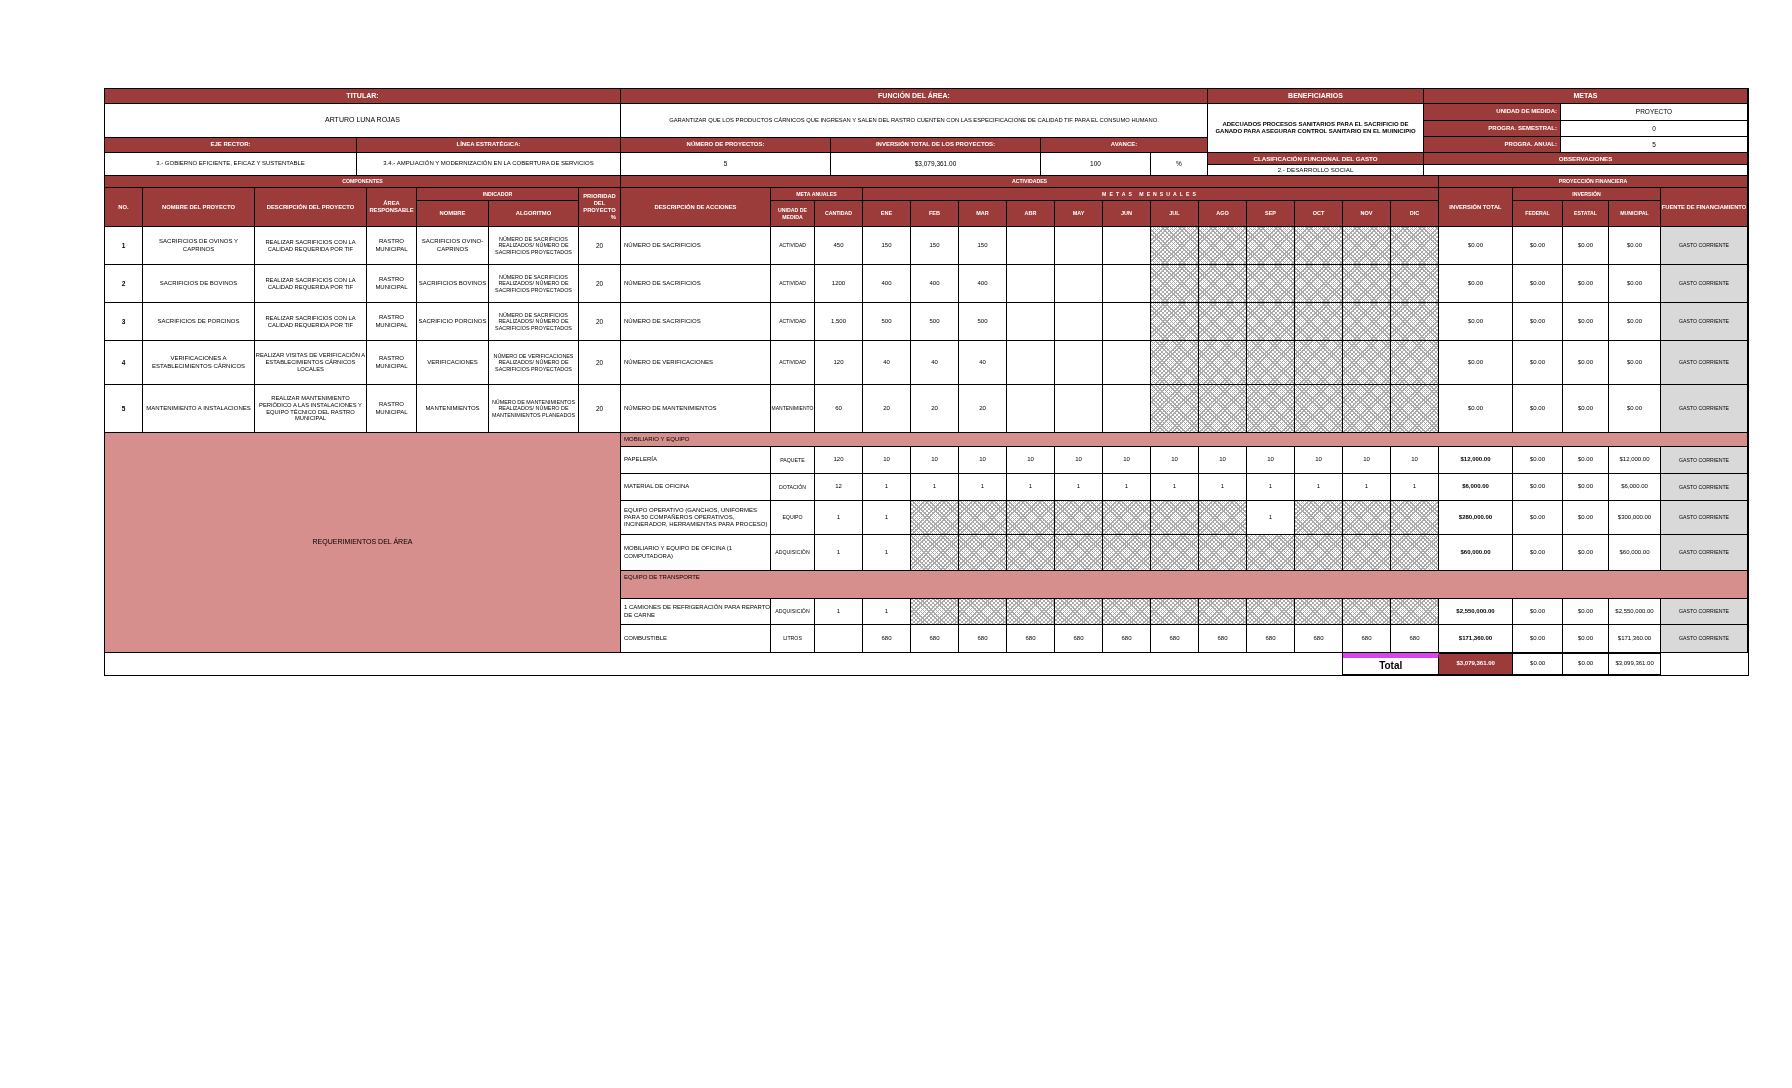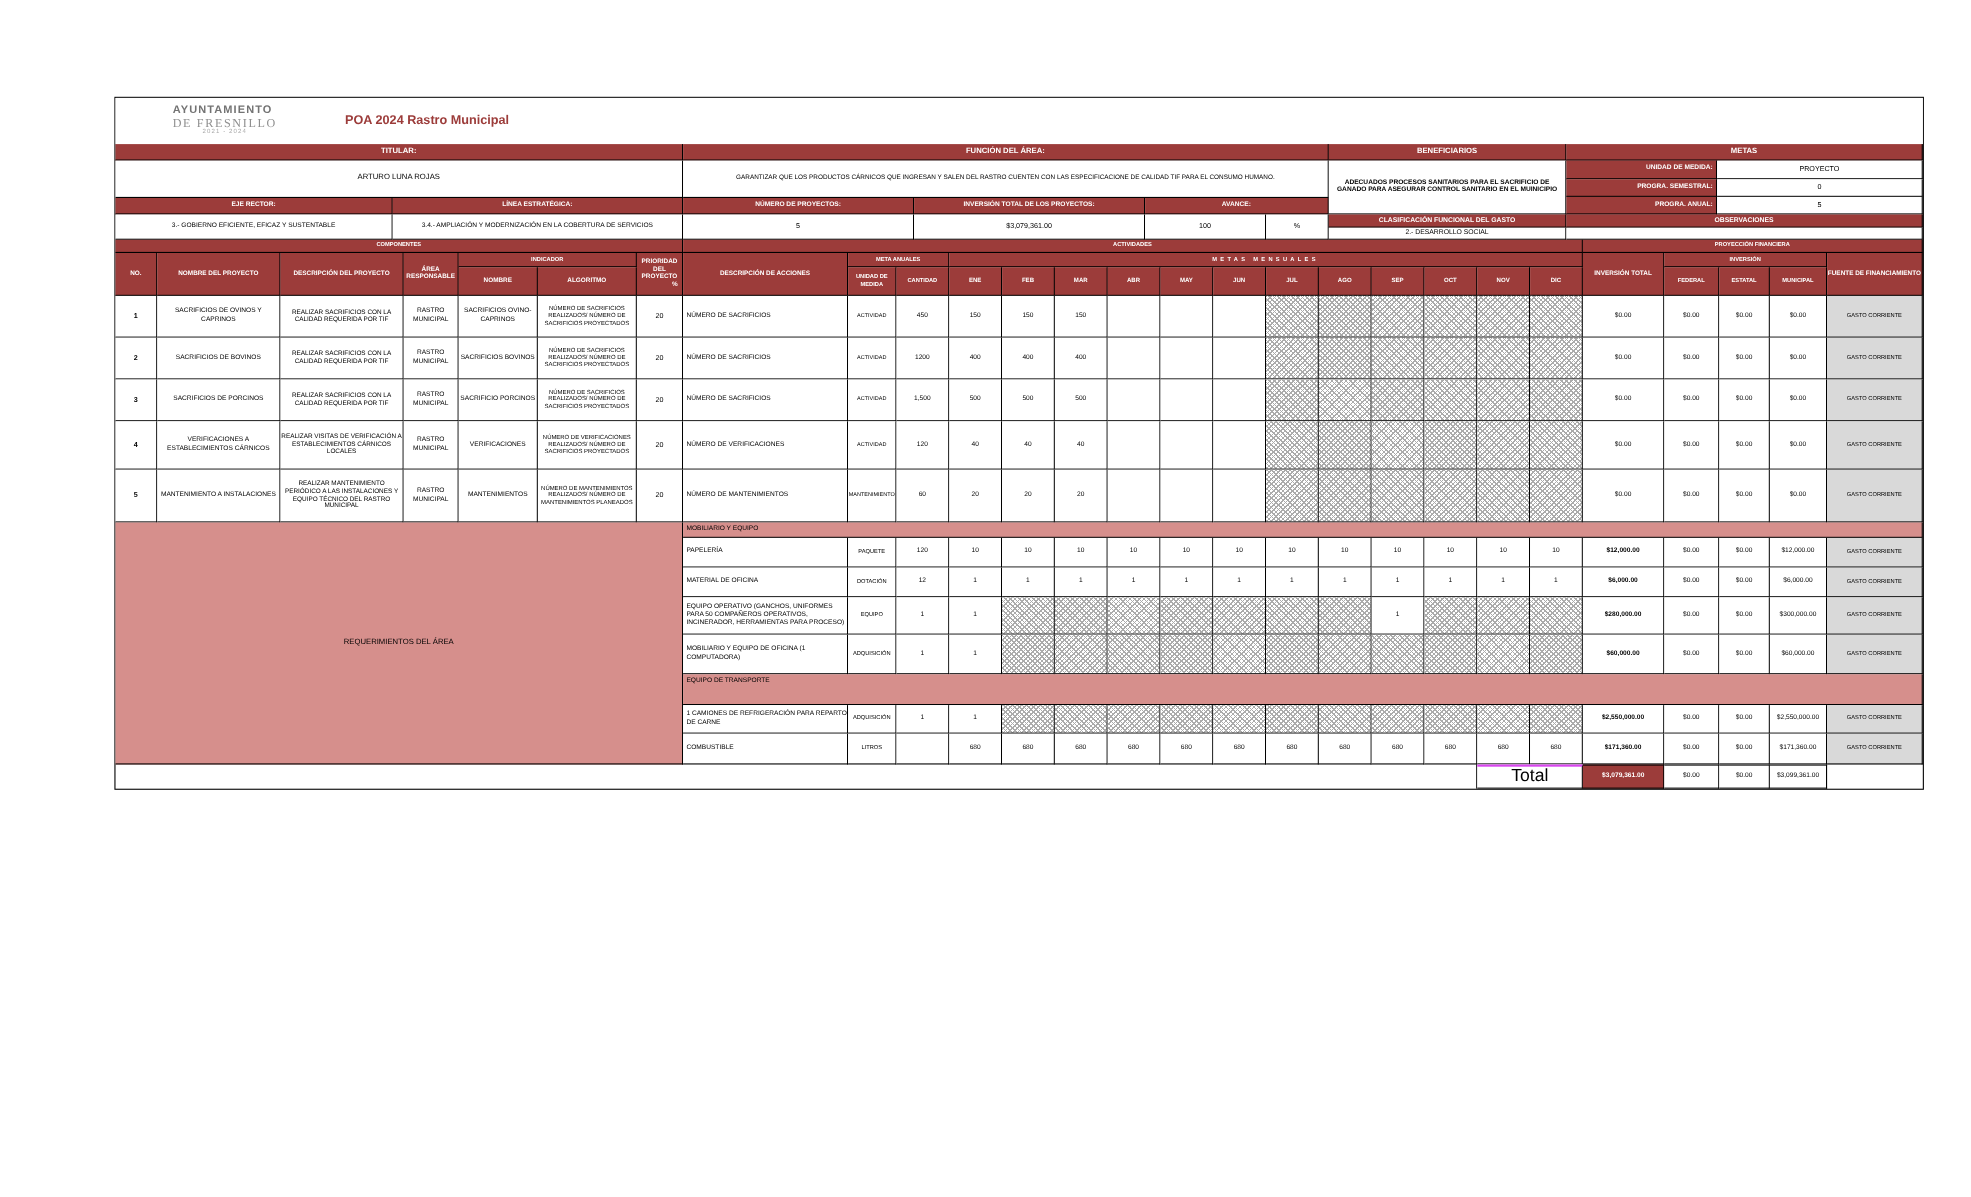--- a/index.html
+++ b/index.html
@@ -36,28 +36,20 @@
   .mesh{font-size:5.5px;}
   .money{font-size:6px;}
   .tiny{font-size:5.2px;}
 </style>
 </head>
 <body>
 
 <div class="page">
   <div class="sheet">
 
-    <div class="logo-row">
-      <div class="logo">
-        <span class="l1">AYUNTAMIENTO</span>
-        <span class="l2">DE FRESNILLO</span>
-        <span class="l3">2021 - 2024</span>
-      </div>
-      <div class="doc-title">POA 2024 Rastro Municipal</div>
-    </div>
 
     <div class="row">
 
       <div class="hgroup" style="width:516px;">
         <div class="c band bandlab" style="height:15px;">TITULAR:</div>
         <div class="c" style="height:34px;font-size:7px;">ARTURO LUNA ROJAS</div>
         <div class="row" style="height:15px;">
           <div class="c band smband" style="width:252px;">EJE RECTOR:</div>
           <div class="c band smband" style="width:264px;">LÍNEA ESTRATÉGICA:</div>
         </div>
@@ -451,21 +443,21 @@
             <div class="c money" style="width: 50px;">$0.00</div>
             <div class="c money" style="width: 46px;">$0.00</div>
             <div class="c money" style="width: 52px;">$171,360.00</div>
             <div class="c gray tiny" style="width: 87px;">GASTO CORRIENTE</div>
           </div>
         </div>
     </div>
 
     <div class="row" style="height:22px;">
       <div style="width:1238px;border-right:1px solid #000;"></div>
-      <div class="c" style="width:96px;font-size:16px;border-top:2px solid #d946ef;">Total</div>
+      <div class="c" style="width:96px;font-size:10px;border-top:5px solid #d946ef;font-weight:bold;">Total</div>
       <div class="c band money" style="width:74px;border-top:1px solid #000;">$3,079,361.00</div>
       <div class="c money" style="width:50px;border-top:1px solid #000;">$0.00</div>
       <div class="c money" style="width:46px;border-top:1px solid #000;">$0.00</div>
       <div class="c money" style="width:52px;border-top:1px solid #000;">$3,099,361.00</div>
       <div style="width:87px;"></div>
     </div>
   </div>
 
 </div>
 

